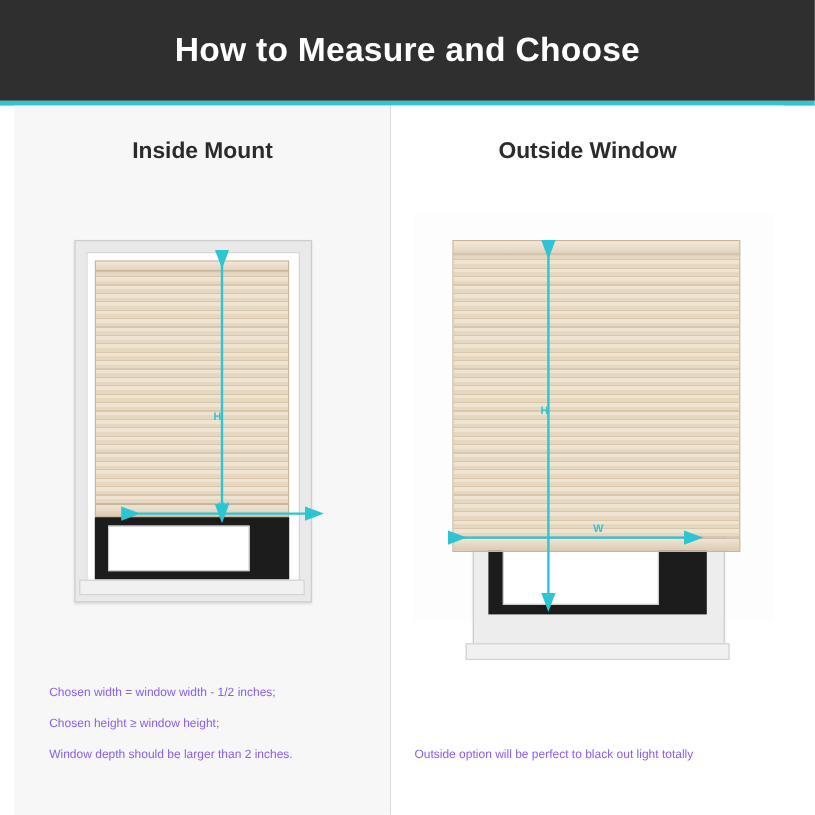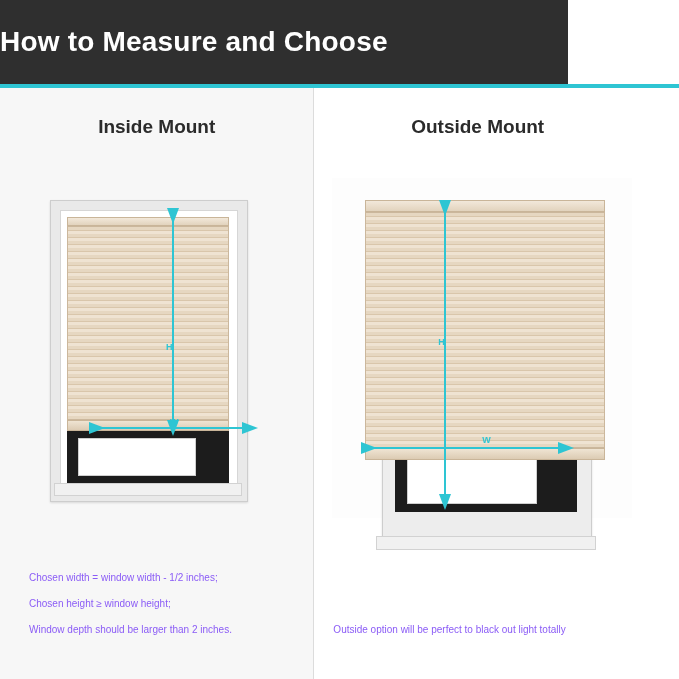--- a/index.html
+++ b/index.html
@@ -17,25 +17,26 @@
     position: relative;
     width: 679px;
     height: 679px;
     box-sizing: border-box;
     background: #ffffff;
   }
   
   .header {
     position: absolute;
     left: 0; top: 0;
-    width: 568px;
+    width: 679px;
     height: 84px;
     background: #2f2f2f;
     display: flex;
     align-items: center;
+    justify-content: center;
   }
   .header-title {
     color: #ffffff;
     font-size: 28px;
     font-weight: bold;
     letter-spacing: 0.2px;
     text-align: center;
   }
   .header-rule {
     position: absolute;
@@ -44,20 +45,21 @@
     height: 4px;
     background: #2ec5d3;
   }
   
   .columns {
     position: absolute;
     left: 0; top: 88px;
     width: 641px;
     height: 591px;
     display: flex;
+    padding-left: 12px;
   }
   .col {
     position: relative;
     height: 100%;
     box-sizing: border-box;
   }
   .col-left {
     width: 332px;
     background: #f7f7f7;
   }
@@ -225,21 +227,21 @@
       <div class="notes notes-left">
         <div>Chosen width = window width - 1/2 inches;</div>
         <div>Chosen height ≥ window height;</div>
         <div>Window depth should be larger than 2 inches.</div>
       </div>
     </div>
 
     <div class="col-divider"></div>
 
     <div class="col col-right">
-      <div class="col-title">Outside Mount</div>
+      <div class="col-title">Outside Window</div>
 
       <div class="win" style="left:18px; top:90px; width:310px; height:345px;">
 
         <div class="wall" style="left:0; top:0; width:300px; height:340px; background:#fdfdfd; border:none;"></div>
 
         <div class="frame-outer" style="left:50px; top:260px; width:208px; height:100px; background:#ededed;"></div>
         <div class="dark-open" style="left:63px; top:272px; width:182px; height:62px;"></div>
         <div class="glass" style="left:75px; top:280px; width:130px; height:46px;"></div>
         <div class="sill" style="left:44px; top:358px; width:220px; height:14px;"></div>
 

